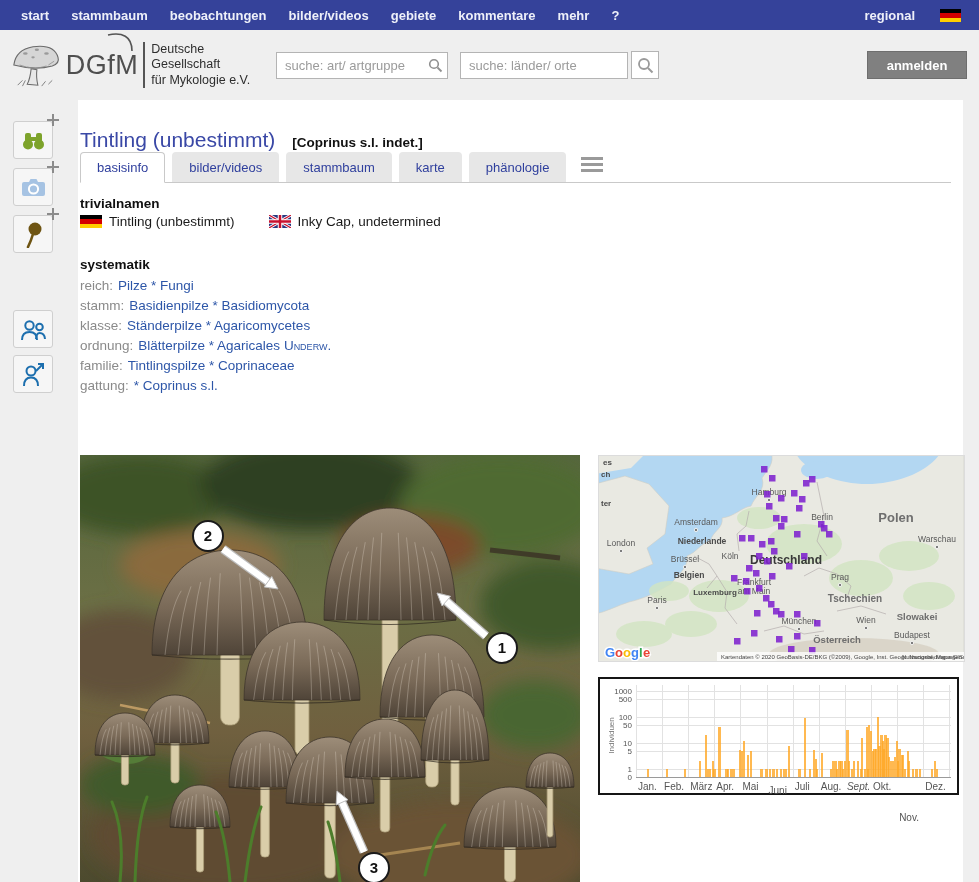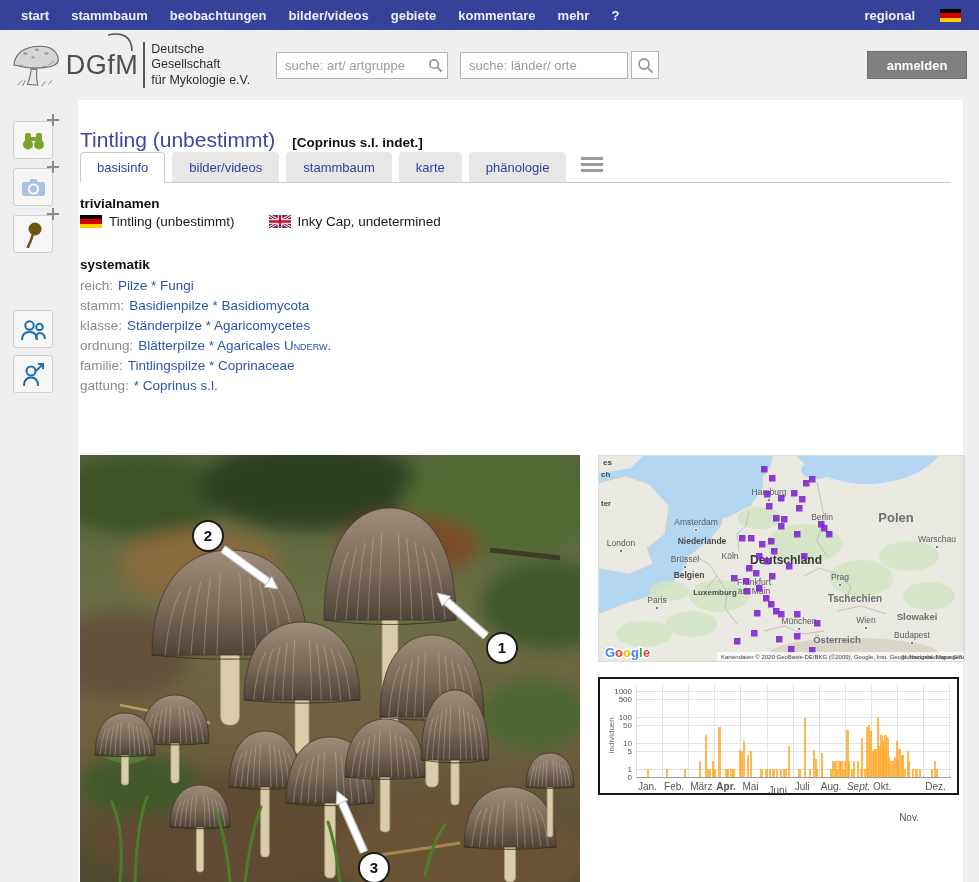--- a/index.html
+++ b/index.html
@@ -687,21 +687,21 @@
         <div class="yt" style="left: 4px; top: 60px;">10</div>
         <div class="gl" style="left: 36px; top: 71.8268px; width: 315px; height: 1px;"></div>
         <div class="yt" style="left: 4px; top: 67.8268px;">5</div>
         <div class="gl" style="left: 36px; top: 90px; width: 315px; height: 1px;"></div>
         <div class="yt" style="left: 4px; top: 86px;">1</div>
         <div class="yt" style="left: 4px; top: 94px;">0</div>
         <div class="axis" style="left: 36px; top: 98px; width: 315px; height: 1px;"></div>
         <div class="xt" style="left: 38px; top: 102px;">Jan.</div>
         <div class="xt" style="left: 64.1135px; top: 102px;">Feb.</div>
         <div class="xt" style="left: 90.227px; top: 102px;">März</div>
-        <div class="xt" style="left: 116.341px; top: 102px; font-weight: bold;">Apr.</div>
+        <div class="xt" style="left: 116.341px; top: 102px;">Apr.</div>
         <div class="xt" style="left: 142.454px; top: 102px;">Mai</div>
         <div class="xt" style="left: 168.567px; top: 106px;">Juni</div>
         <div class="xt" style="left: 194.681px; top: 102px;">Juli</div>
         <div class="xt" style="left: 220.794px; top: 102px;">Aug.</div>
         <div class="xt" style="left: 246.908px; top: 102px; font-style: italic;">Sept.</div>
         <div class="xt" style="left: 273.022px; top: 102px;">Okt.</div>
         <div class="xt" style="left: 299.135px; top: 102px; margin-top: 31px;">Nov.</div>
         <div class="xt" style="left: 325.248px; top: 102px;">Dez.</div>
         <div class="bar" style="left: 47.285px; top: 90px; height: 8px; background: rgb(255, 167, 38);"></div>
         <div class="bar" style="left: 66.185px; top: 90px; height: 8px; background: rgb(255, 167, 38);"></div>

